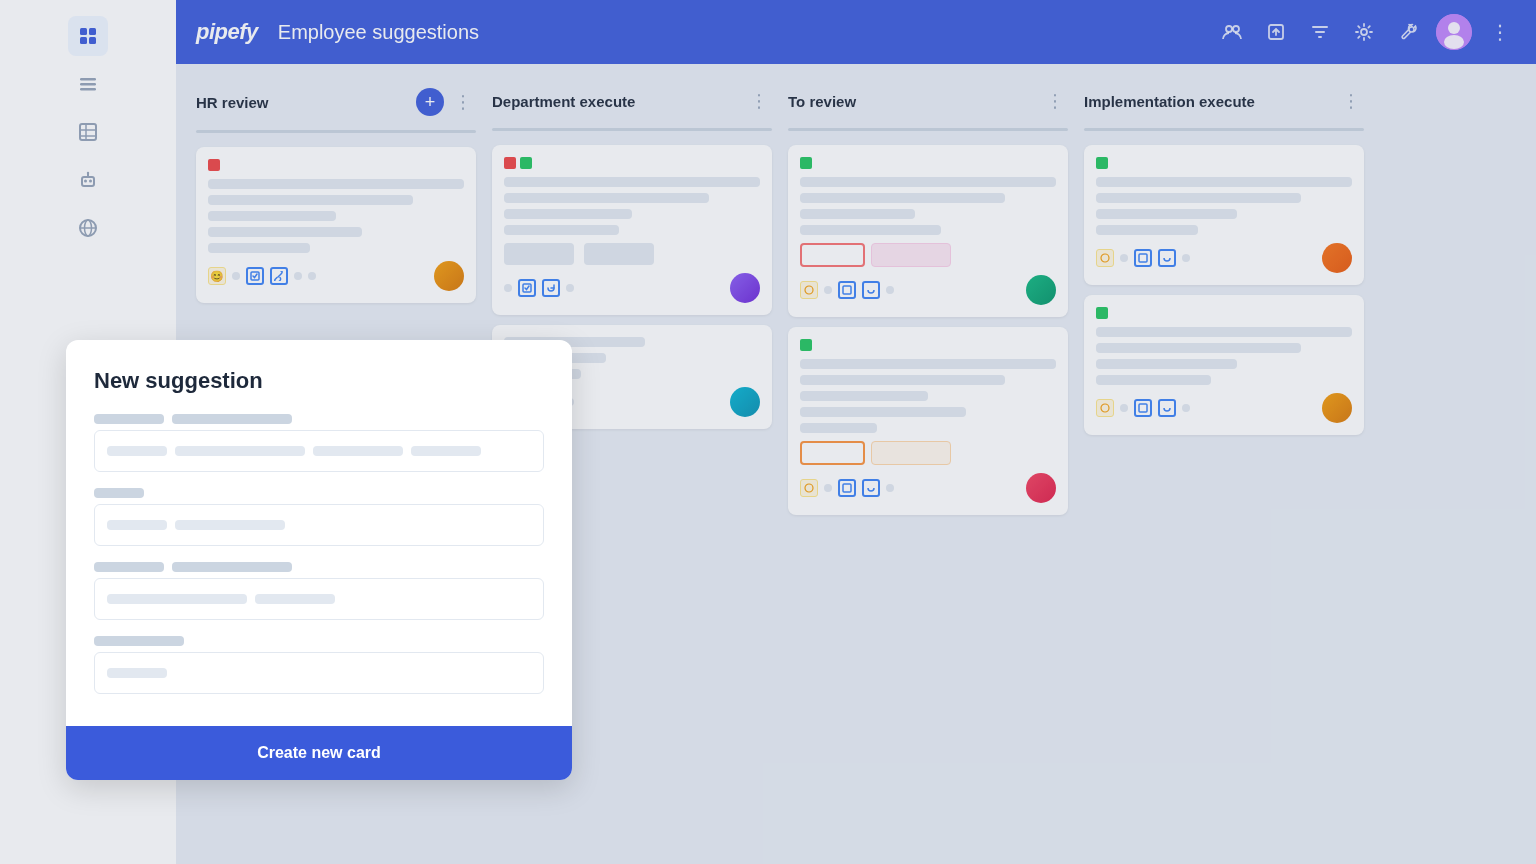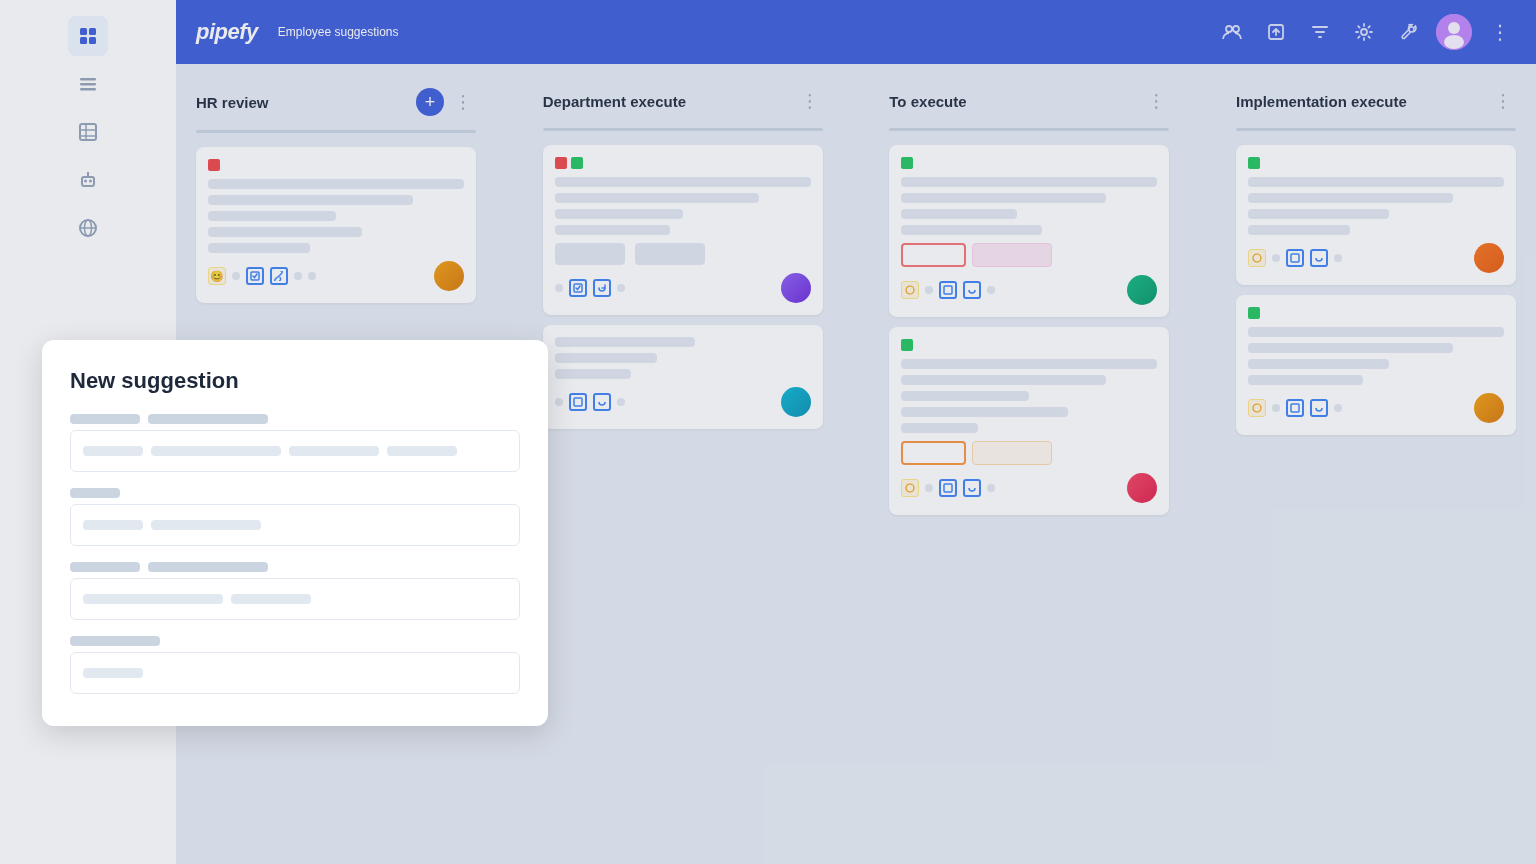--- a/index.html
+++ b/index.html
@@ -61,21 +61,21 @@
     }
     .logo {
       color: #fff;
       font-size: 22px;
       font-weight: 700;
       letter-spacing: -0.5px;
     }
     .logo span { font-style: italic; }
     .header-title {
       color: #fff;
-      font-size: 12px;
+      font-size: 20px;
       font-weight: 500;
     }
     .header-right {
       display: flex;
       align-items: center;
       gap: 12px;
     }
     .header-icon {
       width: 32px; height: 32px;
       display: flex; align-items: center; justify-content: center;
@@ -91,22 +91,22 @@
       display: flex; align-items: center; justify-content: center;
       font-size: 14px;
       color: white;
     }
 
     
     .board {
       flex: 1;
       padding: 20px;
       display: flex;
+      gap: 16px;
       overflow-x: auto;
-      justify-content: space-between;
     }
 
     
     .column {
       min-width: 280px;
       width: 280px;
       display: flex;
       flex-direction: column;
       gap: 10px;
     }
@@ -226,21 +226,21 @@
       position: absolute;
       left: 0; top: 0;
       width: 100%; height: 100%;
       background: rgba(100,116,139,0.15);
       z-index: 100;
     }
 
     
     .modal {
       position: absolute;
-      left: 42px;
+      left: 66px;
       top: 340px;
       width: 506px;
       background: #fff;
       border-radius: 12px;
       box-shadow: 0 8px 30px rgba(0,0,0,0.15);
       z-index: 200;
       overflow: hidden;
     }
     .modal-body {
       padding: 28px 28px 16px;
@@ -518,21 +518,21 @@
             </div>
             <div class="card-action-dot"></div>
           </div>
           <div class="card-avatar face-3" style="width:30px;height:30px;border-radius:50%"></div>
         </div>
       </div>
     </div>
 
     <div class="column">
       <div class="column-header">
-        <span class="column-title">To execute</span>
+        <span class="column-title">To review</span>
         <span class="dots-btn">⋮</span>
       </div>
       <div class="column-divider"></div>
 
       <div class="card">
         <div class="card-tag-row">
           <div class="tag tag-green"></div>
         </div>
         <div class="skeleton long"></div>
         <div class="skeleton medium"></div>
@@ -722,13 +722,16 @@
     <div class="form-group">
       <div class="form-label">
         <div class="form-label-skel" style="width:90px"></div>
       </div>
       <div class="form-input">
         <div class="input-skel s1"></div>
       </div>
     </div>
 
   </div>
+  <div class="modal-footer">
+    <button class="create-btn">Create new card</button>
+  </div>
 </div>
 
 </body></html>

